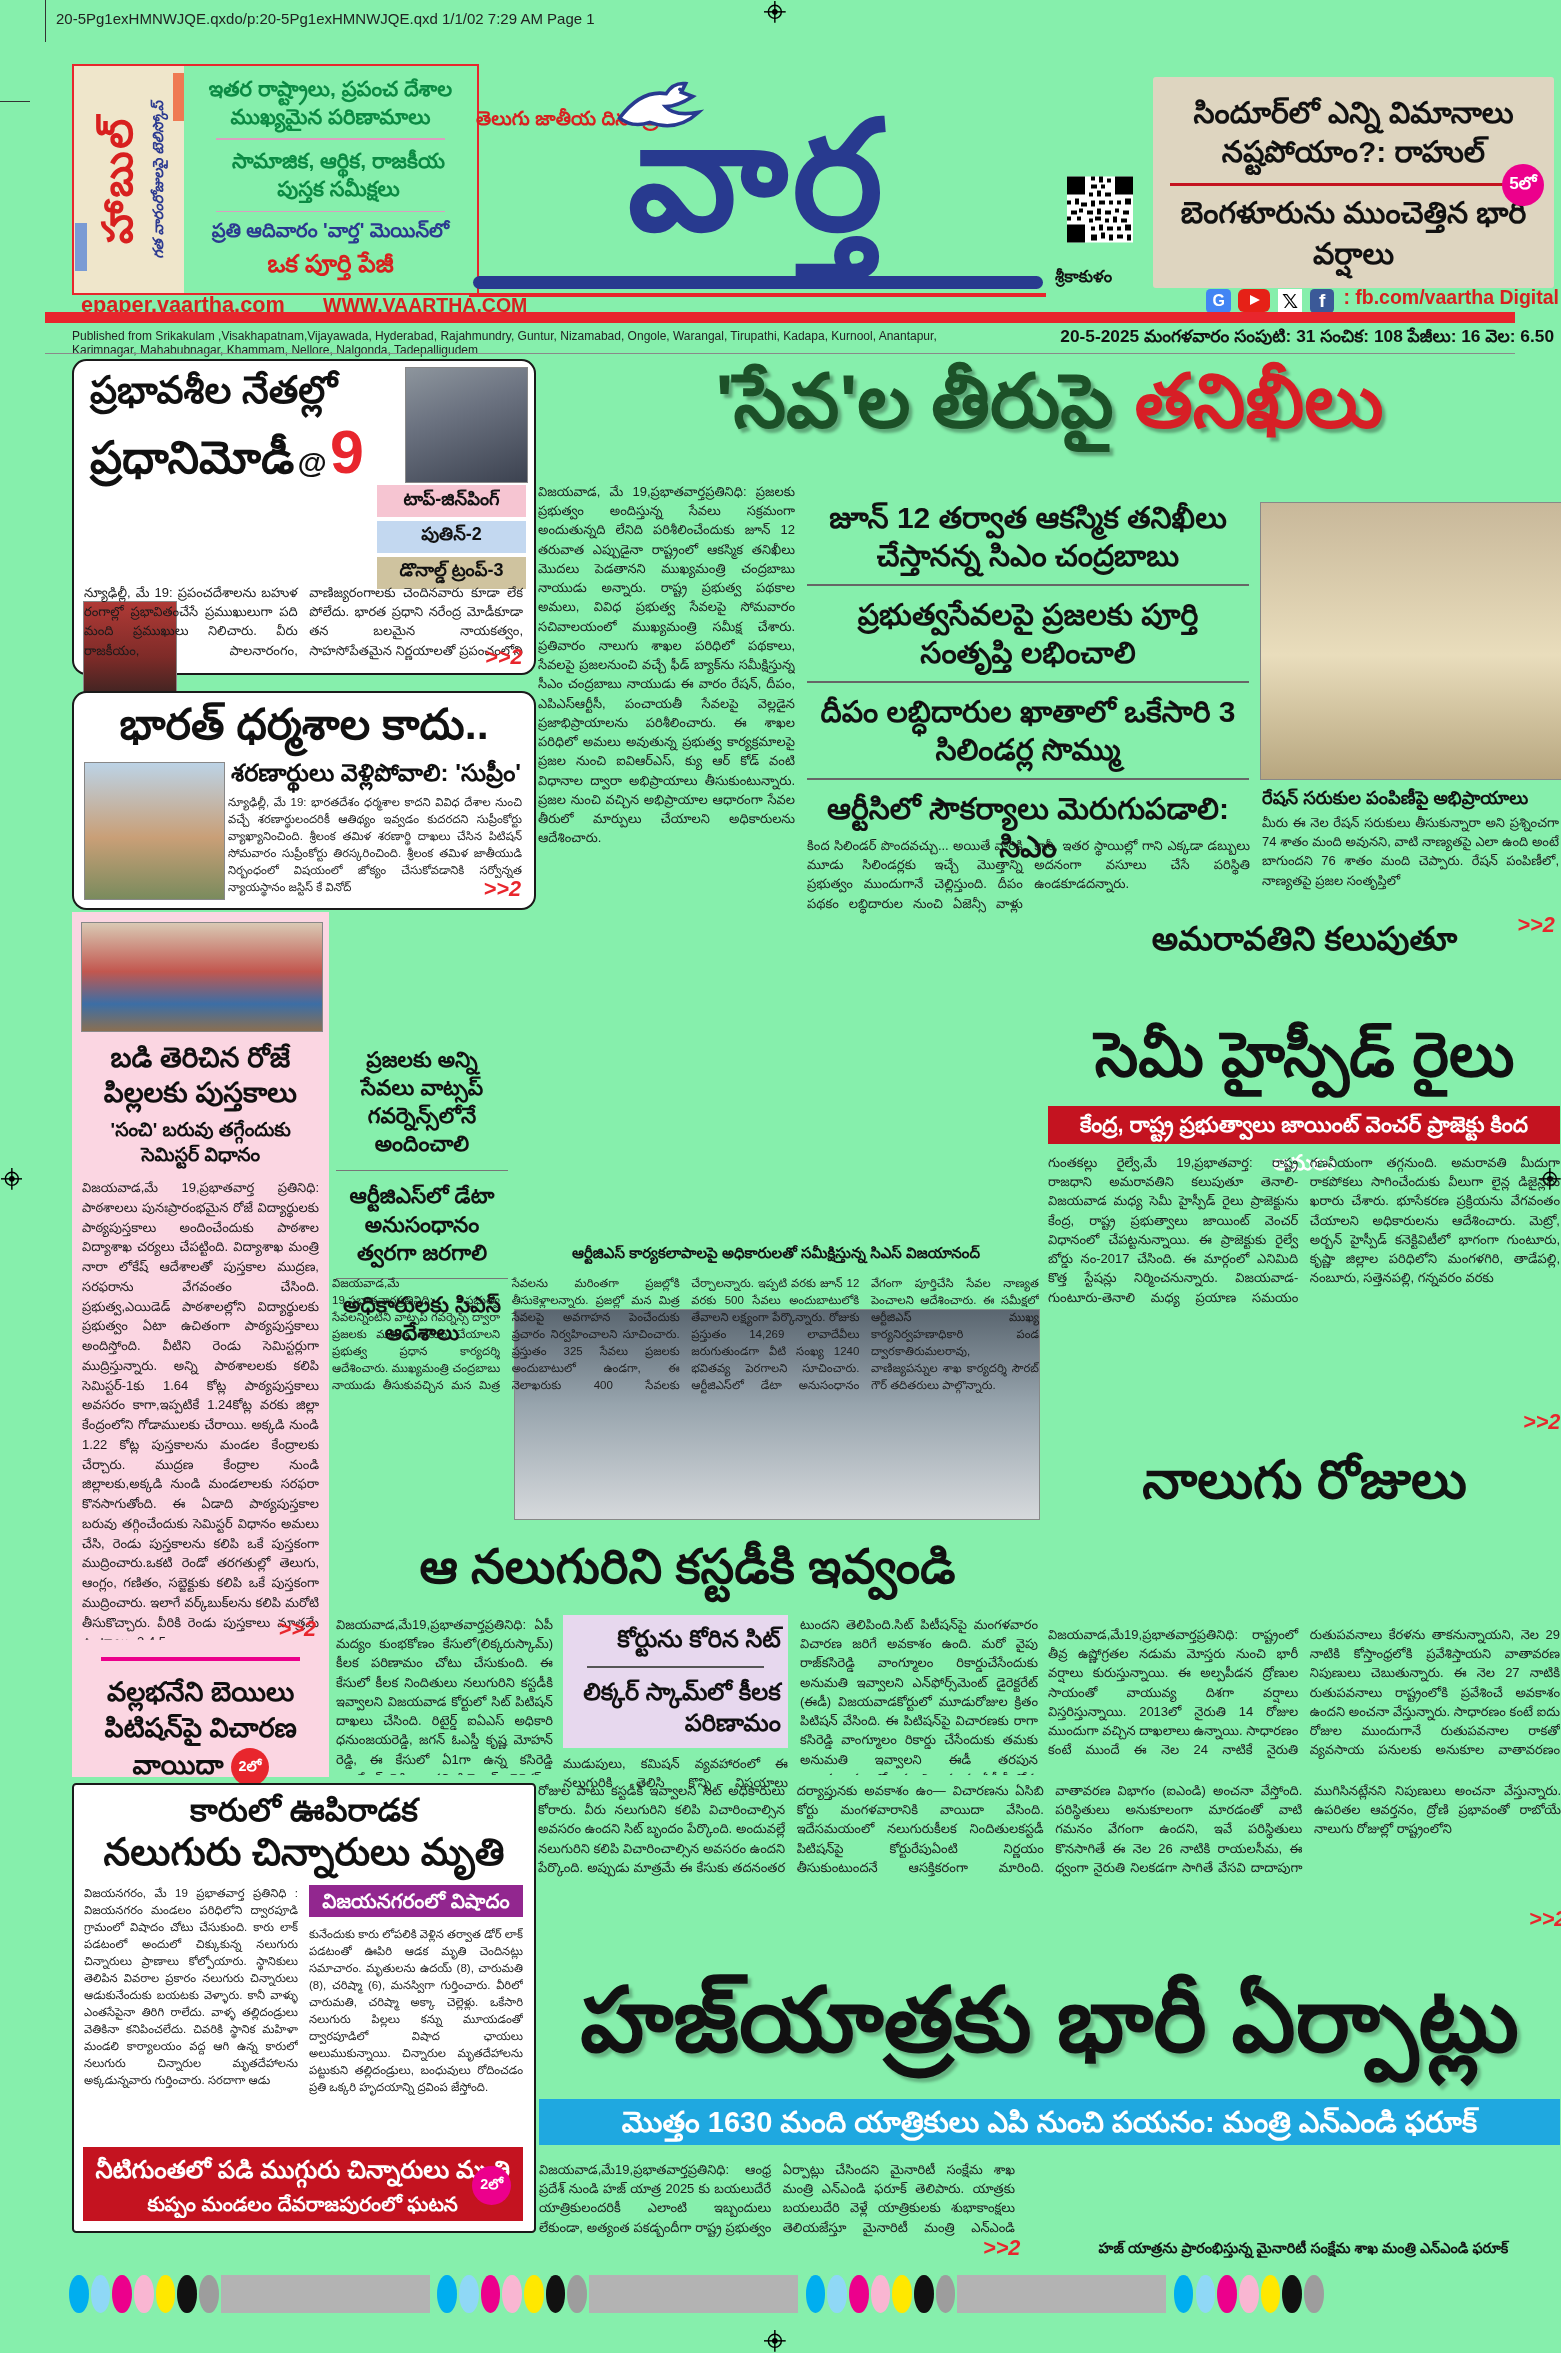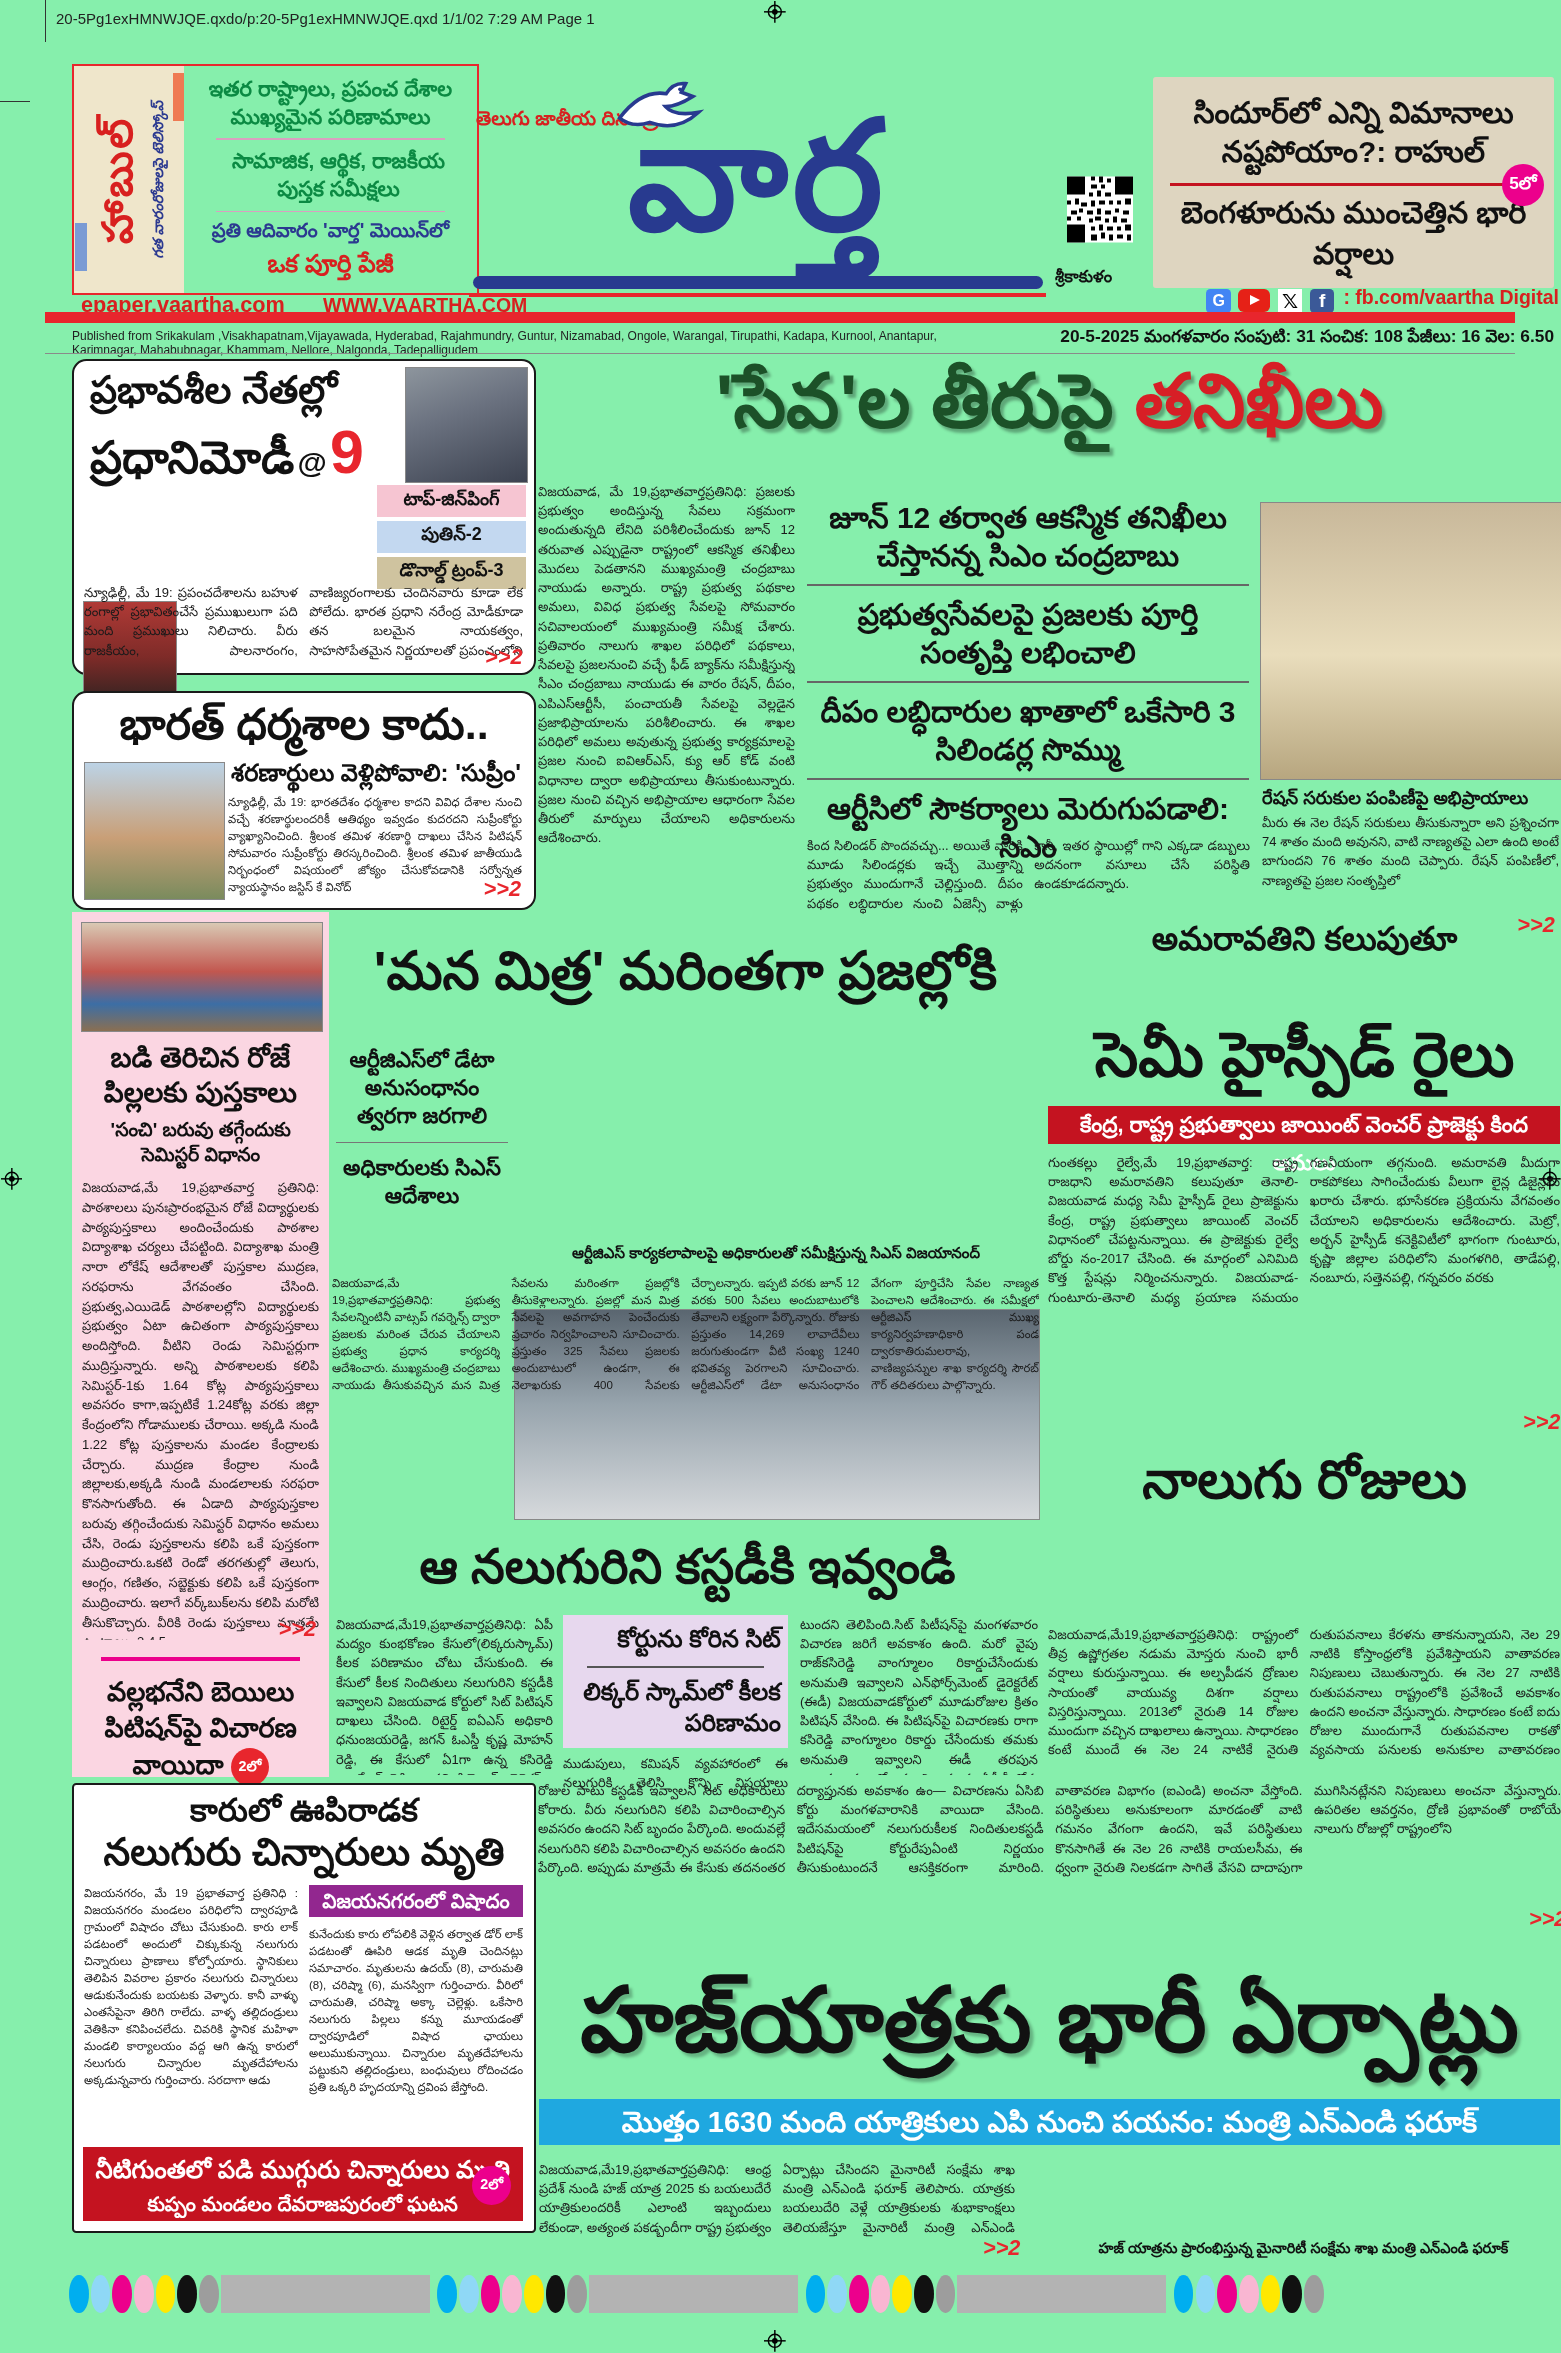--- a/index.html
+++ b/index.html
@@ -186,22 +186,22 @@
     <div class="subhead-item" style="border-bottom:none;">ఆర్టీసిలో సౌకర్యాలు మెరుగుపడాలి: సిఎం</div>
   </div>
   <div class="ph ph-cbn abs" style="left:1260px;top:502px;width:300px;height:276px;"></div>
   <div class="abs body-txt cols2" style="left:807px;top:836px;width:443px;height:98px;overflow:hidden;">కింద సిలిండర్ పొందవచ్చు... అయితే వారికి మూడు సిలిండర్లకు ఇచ్చే మొత్తాన్ని ప్రభుత్వం ముందుగానే చెల్లిస్తుంది. దీపం పథకం లబ్ధిదారుల నుంచి ఏజెన్సీ వాళ్లు కానీ, ఇతర స్థాయిల్లో గాని ఎక్కడా డబ్బులు అదనంగా వసూలు చేసే పరిస్థితి ఉండకూడదన్నారు.</div>
   <div class="abs" style="left:1262px;top:788px;width:297px;height:150px;">
     <div class="b" style="font-size:18px;">రేషన్ సరుకుల పంపిణీపై అభిప్రాయాలు</div>
     <div class="body-txt" style="height:101px;overflow:hidden;">మీరు ఈ నెల రేషన్ సరుకులు తీసుకున్నారా అని ప్రశ్నించగా 74 శాతం మంది అవునని, వాటి నాణ్యతపై ఎలా ఉంది అంటే బాగుందని 76 శాతం మంది చెప్పారు. రేషన్ పంపిణీలో, నాణ్యతపై ప్రజల సంతృప్తిలో</div>
     <div class="jump" style="position:absolute;right:4.3px;bottom:0;">&gt;&gt;2</div>
   </div>
 
-  <div class="abs b c" style="left:332px;top:940px;width:707px;font-size:53px;">'మన మిత్ర' మరింతగా ప్రజల్లోకి</div>
   <div class="abs" style="left:336px;top:1034px;width:172px;">
+    <div class="mm-sub">ప్రజలకు అన్ని సేవలు వాట్సప్ గవర్నెన్స్‌లోనే అందించాలి</div>
     <div class="mm-sub">ఆర్టీజిఎస్‌లో డేటా అనుసంధానం త్వరగా జరగాలి</div>
     <div class="mm-sub" style="border-bottom:none;">అధికారులకు సిఎస్ ఆదేశాలు</div>
   </div>
   <div class="ph ph-meeting abs" style="left:514px;top:1031px;width:524px;height:209px;"></div>
   <div class="abs b c" style="left:514px;top:1244px;width:524px;font-size:15px;">ఆర్టీజిఎస్ కార్యకలాపాలపై అధికారులతో సమీక్షిస్తున్న సిఎస్ విజయానంద్</div>
   <div class="abs body-txt cols4" style="left:332px;top:1275px;width:707px;height:228px;overflow:hidden;font-size:11.5px;">విజయవాడ,మే 19,ప్రభాతవార్తప్రతినిధి: ప్రభుత్వ సేవలన్నింటినీ వాట్సప్ గవర్నెన్స్ ద్వారా ప్రజలకు మరింత చేరువ చేయాలని ప్రభుత్వ ప్రధాన కార్యదర్శి ఆదేశించారు. ముఖ్యమంత్రి చంద్రబాబు నాయుడు తీసుకువచ్చిన మన మిత్ర సేవలను మరింతగా ప్రజల్లోకి తీసుకెళ్లాలన్నారు. ప్రజల్లో మన మిత్ర సేవలపై అవగాహన పెంచేందుకు ప్రచారం నిర్వహించాలని సూచించారు. ప్రస్తుతం 325 సేవలు ప్రజలకు అందుబాటులో ఉండగా, ఈ నెలాఖరుకు 400 సేవలకు చేర్చాలన్నారు. ఇప్పటి వరకు జూన్ 12 వరకు 500 సేవలు అందుబాటులోకి తేవాలని లక్ష్యంగా పేర్కొన్నారు. రోజుకు ప్రస్తుతం 14,269 లావాదేవీలు జరుగుతుండగా వీటి సంఖ్య 1240 భవితవ్య పెరగాలని సూచించారు. ఆర్టీజిఎస్‌లో డేటా అనుసంధానం వేగంగా పూర్తిచేసి సేవల నాణ్యత పెంచాలని ఆదేశించారు. ఈ సమీక్షలో ఆర్టీజిఎస్ ముఖ్య కార్యనిర్వహణాధికారి పండ ద్వారకాతిరుమలరావు, వాణిజ్యపన్నుల శాఖ కార్యదర్శి సౌరబ్ గౌర్ తదితరులు పాల్గొన్నారు.</div>
 
   <div class="abs b c" style="left:1047px;top:920px;width:515px;font-size:33px;">అమరావతిని కలుపుతూ</div>
   <div class="abs b c" style="left:1047px;top:1019px;width:515px;font-size:62px;">సెమీ హైస్పీడ్ రైలు</div>
   <div class="abs b c" style="left:1048px;top:1106px;width:512px;height:38px;background:#c41320;color:#fff;font-size:21.7px;line-height:38px;">కేంద్ర, రాష్ట్ర ప్రభుత్వాలు జాయింట్ వెంచర్ ప్రాజెక్టు కింద అమలు</div>

